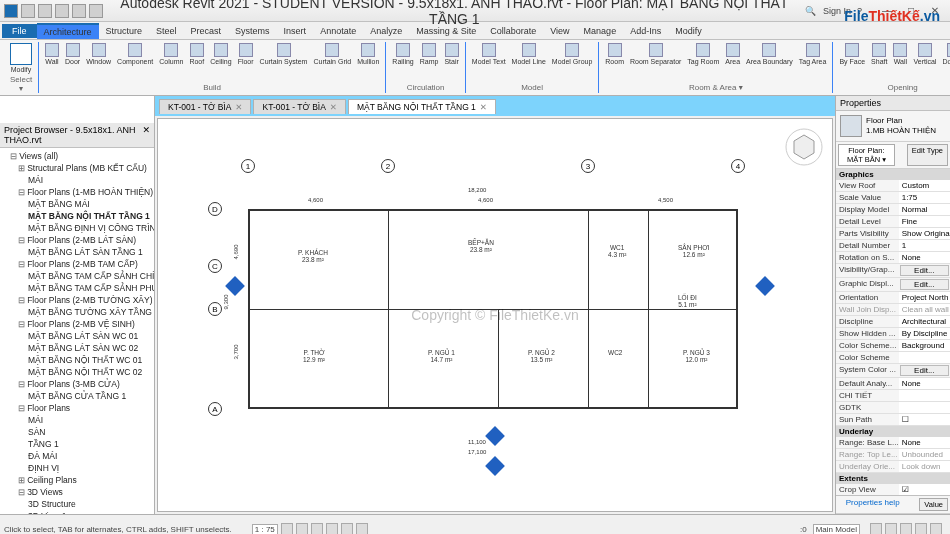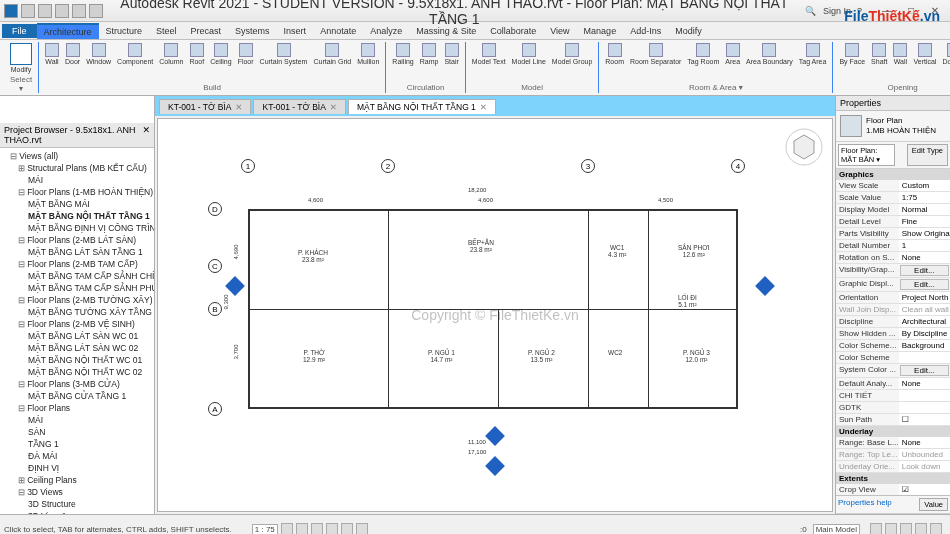--- a/index.html
+++ b/index.html
@@ -57,21 +57,21 @@
 .plan .dim { position: absolute; font-size: 6px; color: #333; }
 .plan .sec { position: absolute; width: 14px; height: 14px; background: #2060c0; transform: rotate(45deg); display: flex; align-items: center; justify-content: center; color: #fff; font-size: 6px; }
 .navcube { position: absolute; right: 8px; top: 8px; width: 40px; height: 40px; }
 
 
 .props { width: 115px; background: #f5f5f5; border-left: 1px solid #b0b0b0; display: flex; flex-direction: column; font-size: 8px; }
 .props .phead { background: #e8e8e8; padding: 2px 4px; font-size: 9px; border-bottom: 1px solid #c0c0c0; }
 .props .ptype { display: flex; padding: 4px; gap: 4px; align-items: center; border-bottom: 1px solid #d0d0d0; }
 .props .ptype .picon { width: 22px; height: 22px; background: #d8e0e8; border: 1px solid #999; }
 .props .ptype .pname { font-size: 8px; line-height: 10px; }
-.props .pedit { display: flex; padding: 2px; gap: 12px; border-bottom: 1px solid #d0d0d0; }
+.props .pedit { display: flex; padding: 2px; gap: 12px; border-bottom: 1px solid #d0d0d0; text-align: center; }
 .props .pedit .sel { flex: 1; border: 1px solid #aaa; padding: 1px 2px; font-size: 7.5px; background: #fff; }
 .props .pedit .btn { border: 1px solid #aaa; padding: 1px 4px; font-size: 7.5px; background: #eee; }
 .props .plist { flex: 1; overflow: hidden; }
 .props .psec { background: #d8d8d8; padding: 1px 3px; font-weight: bold; font-size: 8px; }
 .props .prow { display: flex; border-bottom: 1px solid #e0e0e0; }
 .props .prow .k { width: 55%; padding: 1px 3px; color: #333; white-space: nowrap; overflow: hidden; }
 .props .prow .v { flex: 1; padding: 1px 3px; background: #fff; white-space: nowrap; overflow: hidden; }
 .props .prow .v.btn { background: #eee; text-align: center; border: 1px solid #bbb; margin: 1px; padding: 0; }
 .props .prow.gray .k, .props .prow.gray .v { color: #999; }
 
@@ -411,21 +411,21 @@
           <div>1.MB HOÀN THIỆN</div>
         </div>
     </div>
     <div class="pedit">
       <div class="sel">Floor Plan: MẶT BẰN ▾</div>
       <div class="btn">Edit Type</div>
     </div>
     <div class="plist" id="plist">
         <div class="psec">Graphics</div>
         <div class="prow">
-          <div class="k">View Scale</div>
+          <div class="k">View Roof</div>
           <div class="v">Custom</div>
         </div>
         <div class="prow">
           <div class="k">Scale Value</div>
           <div class="v">1:75</div>
         </div>
         <div class="prow">
           <div class="k">Display Model</div>
           <div class="v">Normal</div>
         </div>

